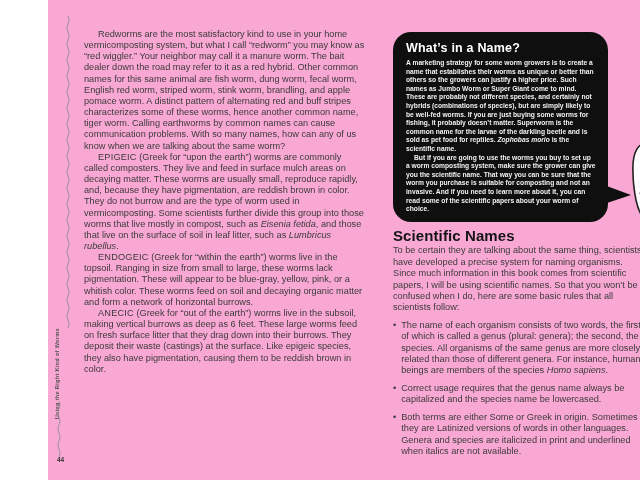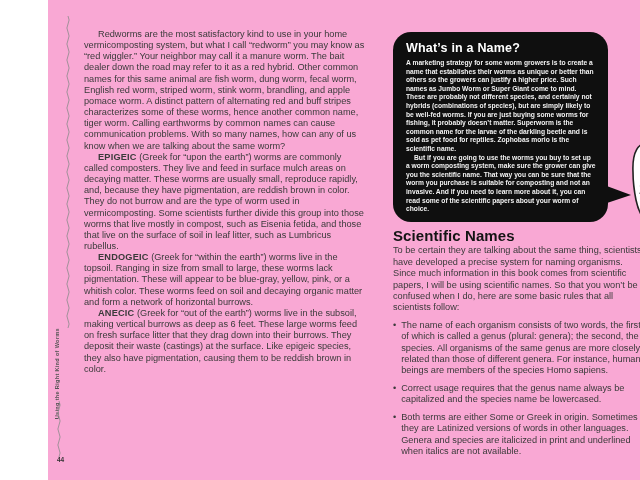--- a/index.html
+++ b/index.html
@@ -9,22 +9,22 @@
     margin-left:48px;
   }
   
   .body-text{
     position:absolute;left:36px;top:29px;width:283px;
     font-size:9.2px;line-height:11.15px;color:#3a3a3a;
     text-align:left;
   }
   .para{margin:0;}
   .para.indent{text-indent:14px;}
-  .it{}
-  .bd{font-weight:700;letter-spacing:.2px;}
+  .it{font-style:italic;}
+  .bd{font-weight:400;letter-spacing:.2px;}
   
   .callout{
     position:absolute;left:345px;top:32px;width:215px;min-height:176px;
     background:#0f0f0f;border-radius:18px;box-sizing:border-box;
     padding:9px 12px 8px 13px;color:#ffffff;
   }
   .callout-title{
     margin:0 0 4px 0;font-size:12.5px;font-weight:700;color:#ffffff;letter-spacing:.2px;
   }
   .callout .callout-body{font-size:6.7px;line-height:8.6px;font-weight:700;color:#f2f2f2;}

